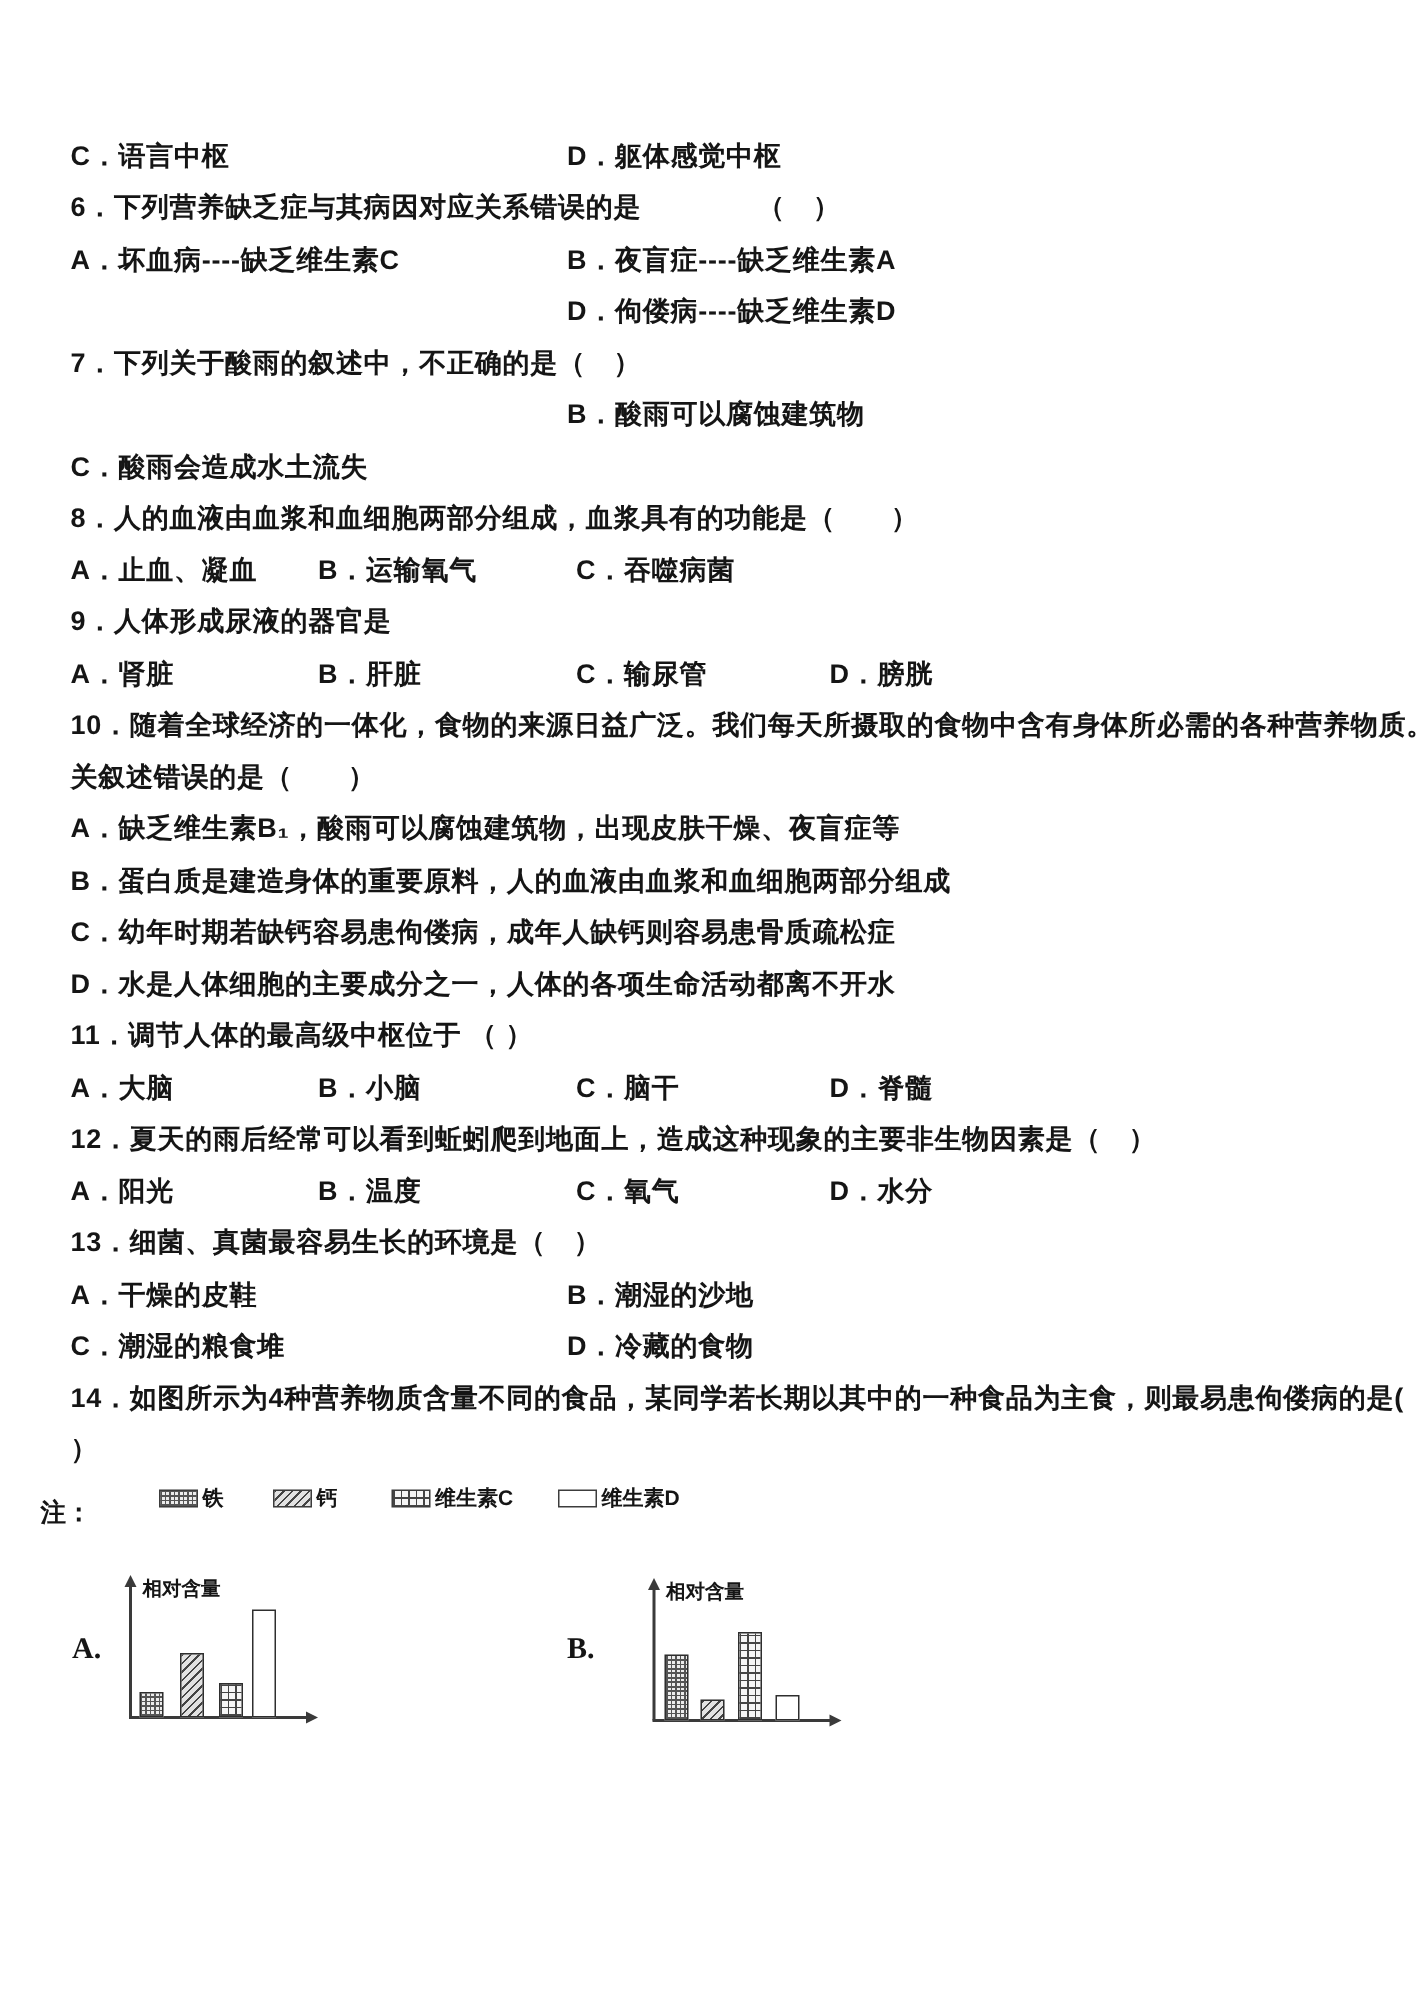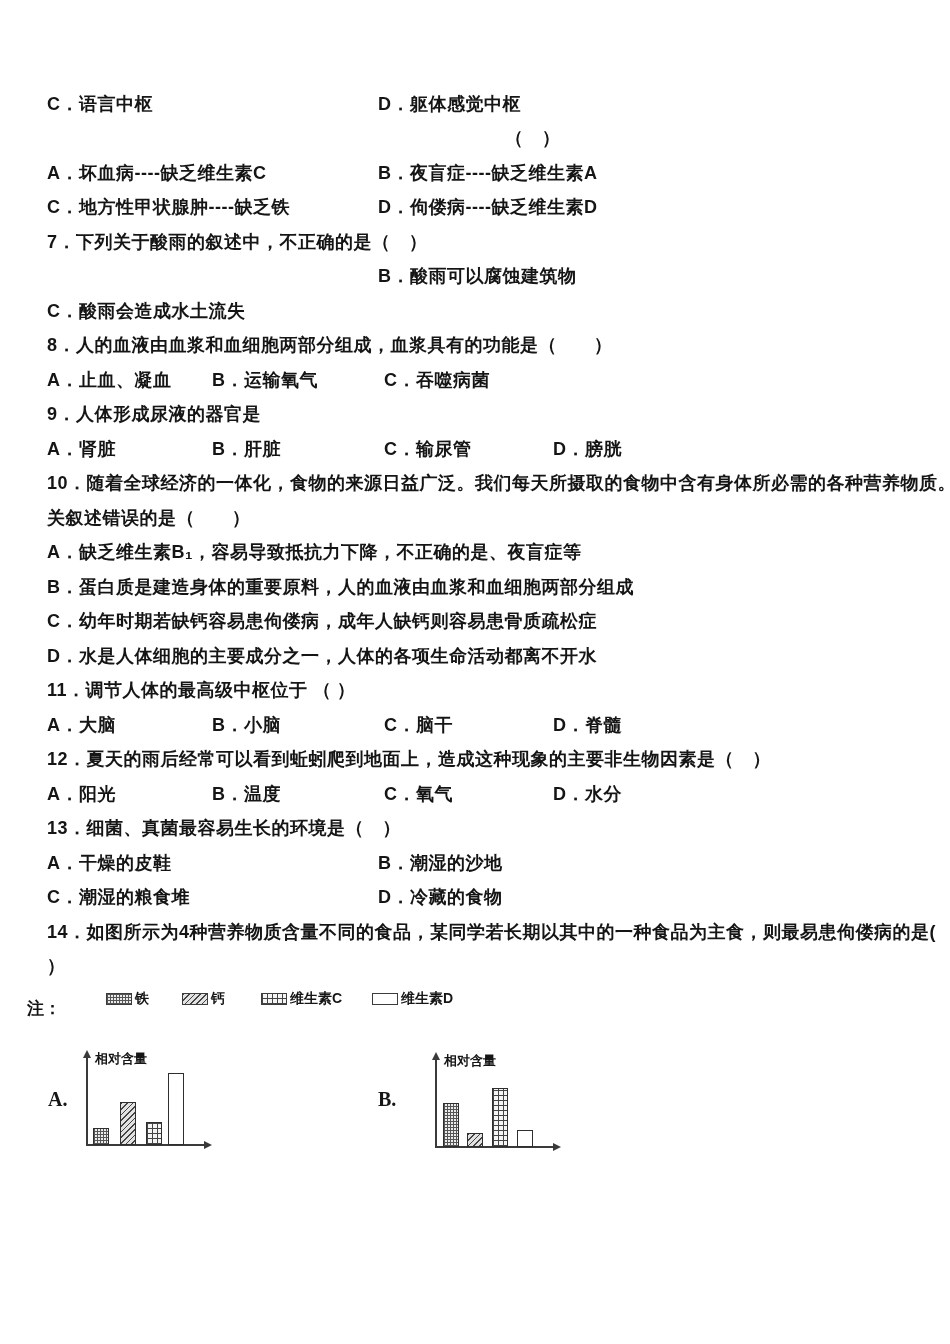--- a/index.html
+++ b/index.html
@@ -53,28 +53,28 @@
   .bar{position:absolute;bottom:5px;width:16px;border:1.6px solid #2e2e2e;box-sizing:border-box;}
 </style>
 </head>
 <body>
 
 <div class="line" style="top:92px">
   <span class="cell" style="left:47px">C．语言中枢</span>
   <span class="cell" style="left:378px">D．躯体感觉中枢</span>
 </div>
 <div class="line" style="top:126px">
+  <span class="cell" style="left:47px">6．下列营养缺乏症与其病因对应关系错误的是</span>
   <span class="cell" style="left:505px">（　）</span>
 </div>
 <div class="line" style="top:161px">
   <span class="cell" style="left:47px">A．坏血病----缺乏维生素C</span>
   <span class="cell" style="left:378px">B．夜盲症----缺乏维生素A</span>
 </div>
 <div class="line" style="top:195px">
-  <span class="cell" style="left:47px">C．地方性甲状腺肿----缺乏铁</span>
   <span class="cell" style="left:378px">D．佝偻病----缺乏维生素D</span>
 </div>
 <div class="line" style="top:230px">
   <span class="cell" style="left:47px">7．下列关于酸雨的叙述中，不正确的是（　）</span>
 </div>
 <div class="line" style="top:264px">
   <span class="cell" style="left:378px">B．酸雨可以腐蚀建筑物</span>
 </div>
 <div class="line" style="top:299px">
   <span class="cell" style="left:47px">C．酸雨会造成水土流失</span>
@@ -96,21 +96,21 @@
   <span class="cell" style="left:384px">C．输尿管</span>
   <span class="cell" style="left:553px">D．膀胱</span>
 </div>
 <div class="line" style="top:471px">
   <span class="cell" style="left:47px">10．随着全球经济的一体化，食物的来源日益广泛。我们每天所摄取的食物中含有身体所必需的各种营养物质。下列有</span>
 </div>
 <div class="line" style="top:506px">
   <span class="cell" style="left:47px">关叙述错误的是（　　）</span>
 </div>
 <div class="line" style="top:540px">
-  <span class="cell" style="left:47px">A．缺乏维生素B₁，容易导致抵抗力下降，不正确的是、夜盲症等</span>
+  <span class="cell" style="left:47px">A．缺乏维生素B₁，酸雨可以腐蚀建筑物，出现皮肤干燥、夜盲症等</span>
 </div>
 <div class="line" style="top:575px">
   <span class="cell" style="left:47px">B．蛋白质是建造身体的重要原料，人的血液由血浆和血细胞两部分组成</span>
 </div>
 <div class="line" style="top:609px">
   <span class="cell" style="left:47px">C．幼年时期若缺钙容易患佝偻病，成年人缺钙则容易患骨质疏松症</span>
 </div>
 <div class="line" style="top:644px">
   <span class="cell" style="left:47px">D．水是人体细胞的主要成分之一，人体的各项生命活动都离不开水</span>
 </div>

